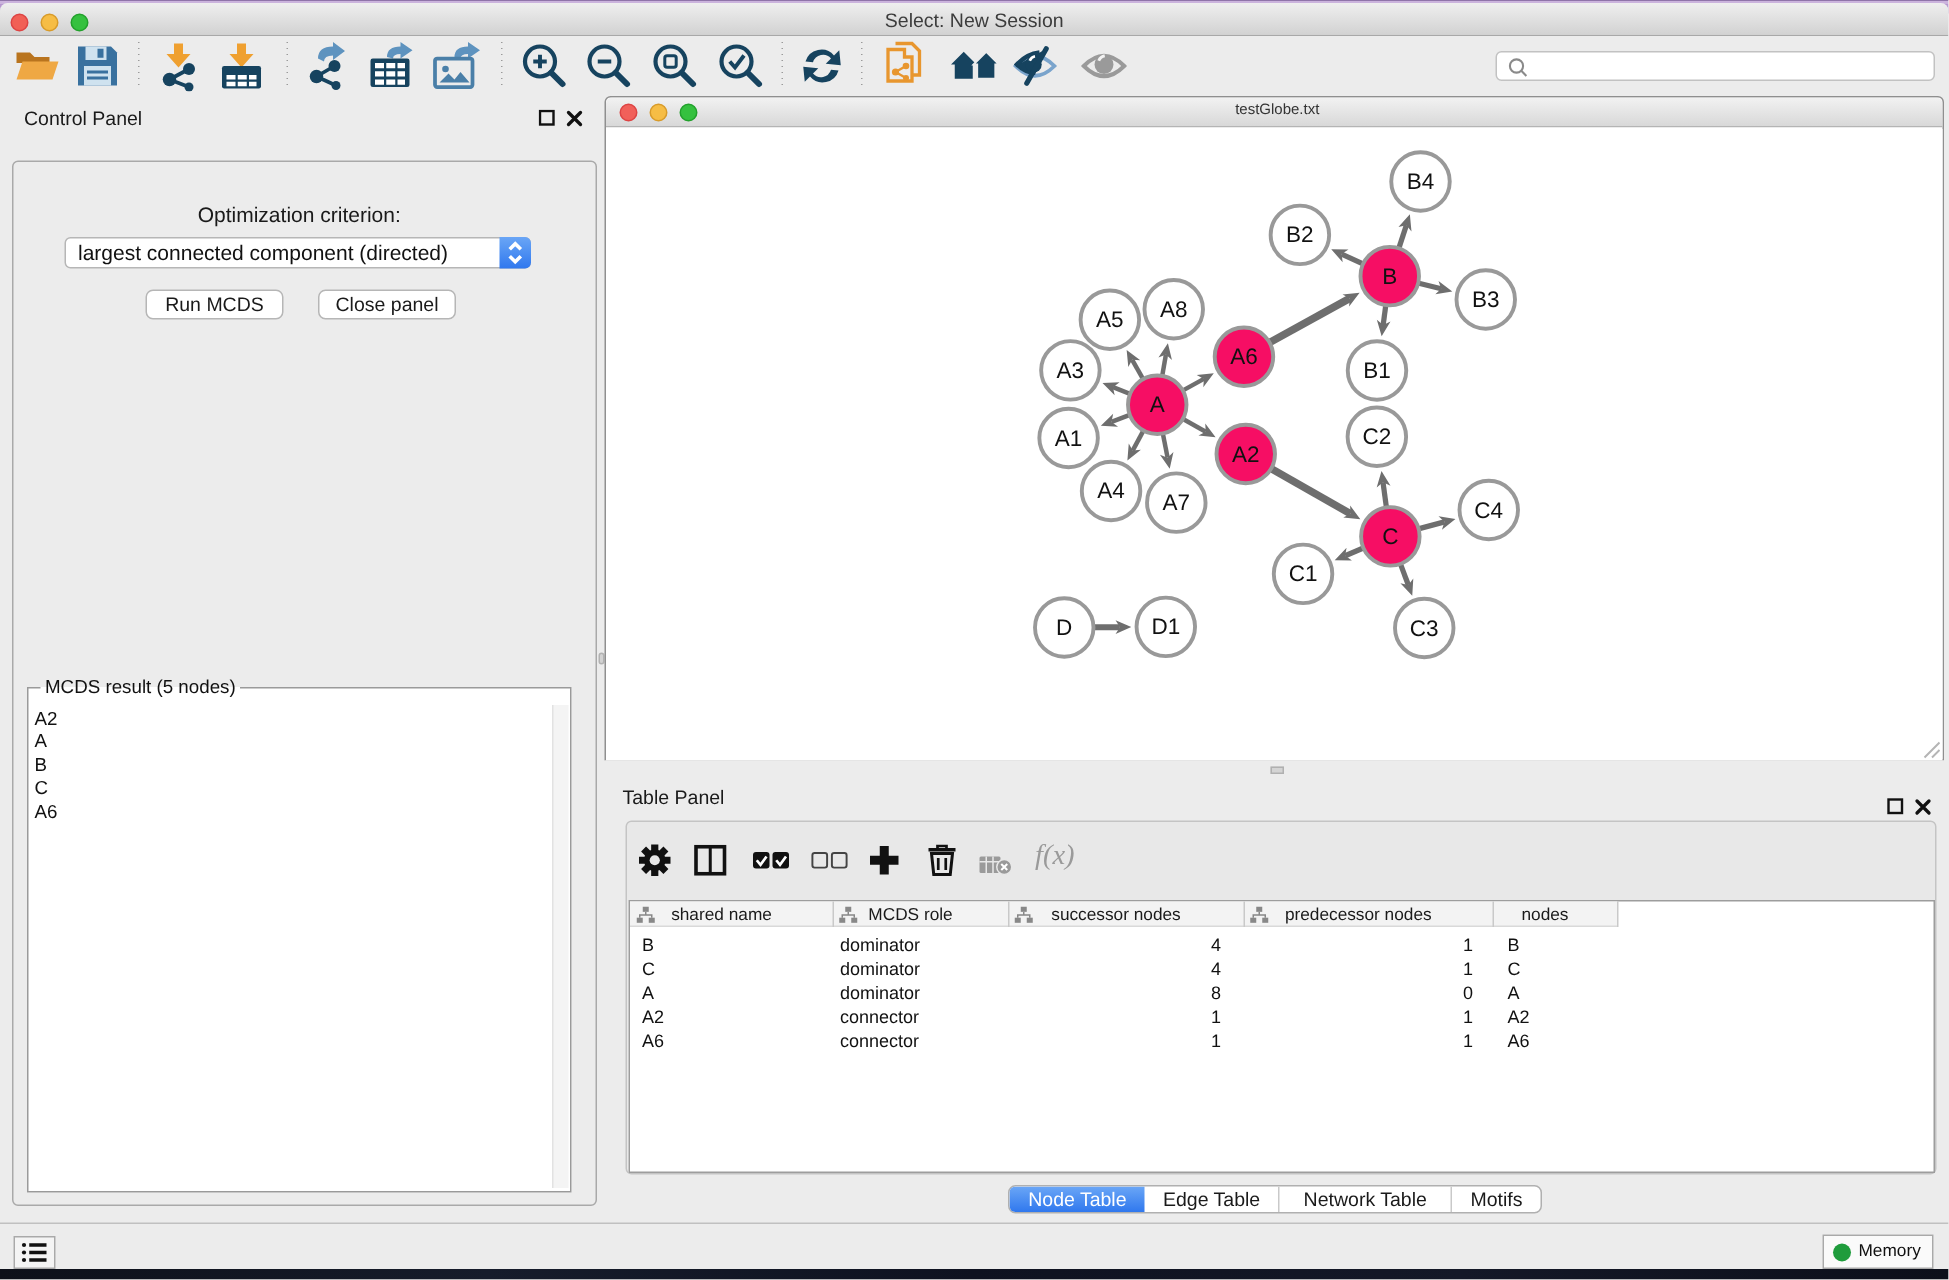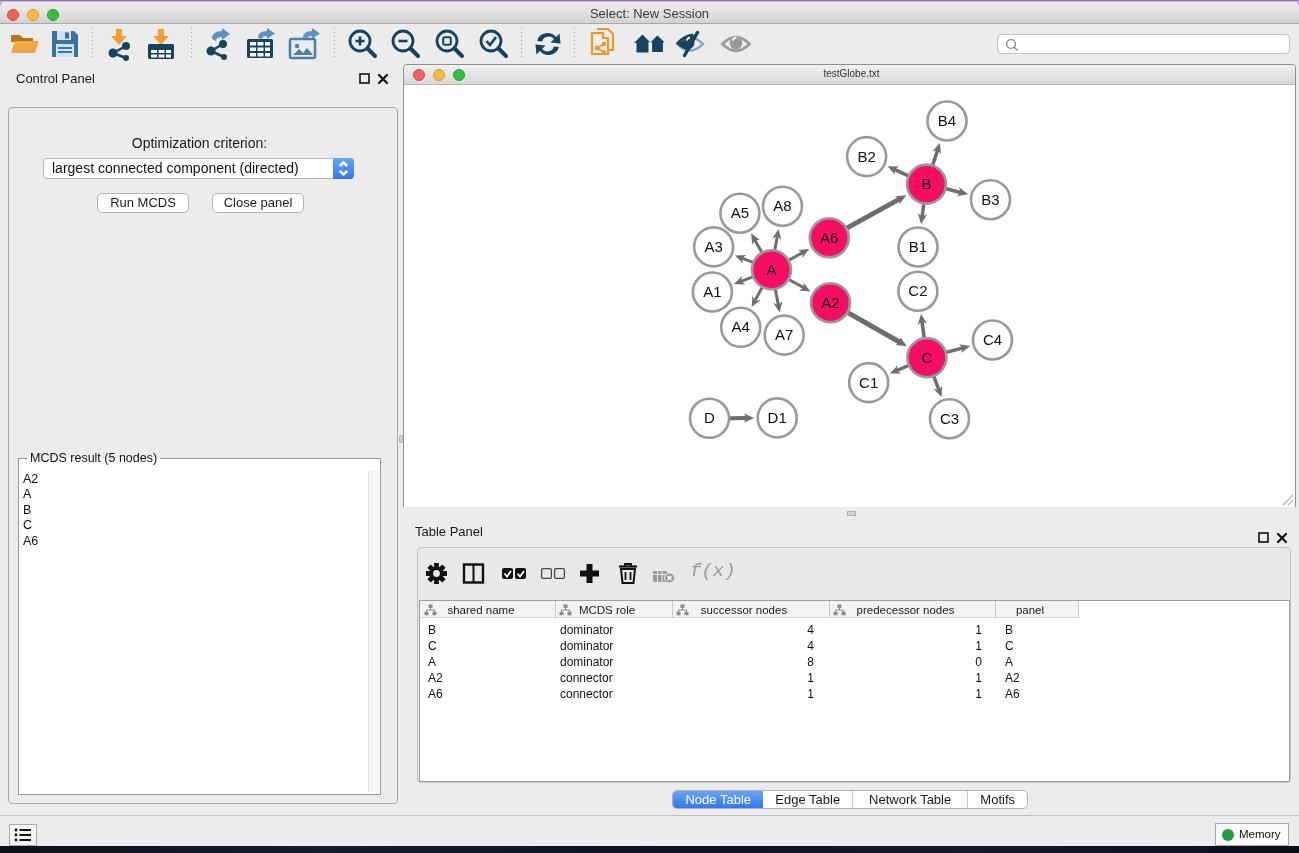--- a/index.html
+++ b/index.html
@@ -384,21 +384,21 @@
       <path d="M9 5 v-2 h6 v2" stroke="#111" stroke-width="1.8" fill="none"></path>
       <path d="M5 8 h14 l-1.5 14 h-11 z" fill="none" stroke="#111" stroke-width="2"></path>
       <path d="M9.5 11 v8 M14.5 11 v8" stroke="#111" stroke-width="1.8"></path>
     </svg>
     <svg style="position:absolute;left:234px;top:20.5px" width="24" height="15" viewBox="0 0 24 15">
       <rect x="1" y="2" width="14" height="11" rx="1" fill="#9a9a9a"></rect>
       <path d="M1 5.5 h14 M5.5 2 v11 M10 2 v11" stroke="#e8e8e8" stroke-width="1"></path>
       <circle cx="17.5" cy="9" r="5" fill="#9a9a9a" stroke="#e8e8e8" stroke-width="1"></circle>
       <path d="M15.5 7 l4 4 m0 -4 l-4 4" stroke="#fff" stroke-width="1.4"></path>
     </svg>
-    <div style="position:absolute;left:272px;top:12px;font-family:Liberation Mono, monospace;font-style:italic;font-size:19px;color:#9a9a9a;">f(x)</div>
+    <div style="position:absolute;left:272px;top:12px;font-family:Liberation Serif, serif;font-style:italic;font-size:19px;color:#9a9a9a;">f(x)</div>
     <div id="tp-table">
       <style>
         .th { position:absolute; top:0; height:17px; font-size:11.5px; color:#1a1a1a; display:flex; align-items:center; justify-content:center; padding-right:13px; }
         .hsep { position:absolute; top:0; width:1px; height:17px; background:#c9c9c9; }
         .trow { position:absolute; height:16.2px; font-size:12px; color:#111; line-height:16.2px; }
         .num { text-align:right; }
         .hicon { position:absolute; left:4px; top:3px; }
       </style>
       <div style="position:absolute;left:0;top:0;width:658px;height:17px;background:#f3f3f3;border-bottom:1px solid #d9d9d9"></div>
       <div class="hsep" style="left:135px"></div>
@@ -423,21 +423,21 @@
             <rect x="0.5" y="7.8" width="4" height="3.4" fill="#888"></rect>
             <rect x="8.5" y="7.8" width="4" height="3.4" fill="#888"></rect>
             <path d="M6.5 4 V6 M2.5 7.8 V6 H10.5 V7.8" stroke="#888" fill="none"></path>
           </svg>successor nodes</div>
       <div class="th" style="left:409px;width:166px"><svg class="hicon" width="13" height="12" viewBox="0 0 13 12">
             <rect x="4.5" y="0.5" width="4" height="3.4" fill="#888"></rect>
             <rect x="0.5" y="7.8" width="4" height="3.4" fill="#888"></rect>
             <rect x="8.5" y="7.8" width="4" height="3.4" fill="#888"></rect>
             <path d="M6.5 4 V6 M2.5 7.8 V6 H10.5 V7.8" stroke="#888" fill="none"></path>
           </svg>predecessor nodes</div>
-      <div class="th" style="left:575px;width:83px">panel</div>
+      <div class="th" style="left:575px;width:83px">nodes</div>
       <div class="trow" style="left:8px;top:20.5px">B</div>
         <div class="trow" style="left:140px;top:20.5px">dominator</div>
         <div class="trow num" style="left:252px;top:20.5px;width:142px">4</div>
         <div class="trow num" style="left:409px;top:20.5px;width:153px">1</div>
         <div class="trow" style="left:585px;top:20.5px">B</div>
       <div class="trow" style="left:8px;top:36.5px">C</div>
         <div class="trow" style="left:140px;top:36.5px">dominator</div>
         <div class="trow num" style="left:252px;top:36.5px;width:142px">4</div>
         <div class="trow num" style="left:409px;top:36.5px;width:153px">1</div>
         <div class="trow" style="left:585px;top:36.5px">C</div>

